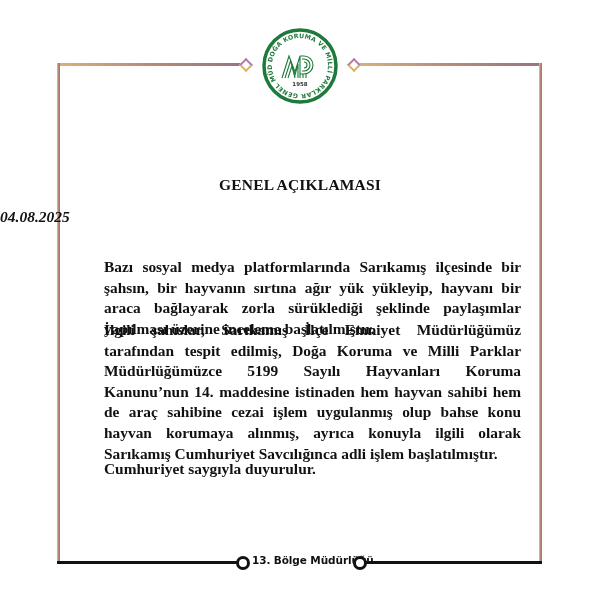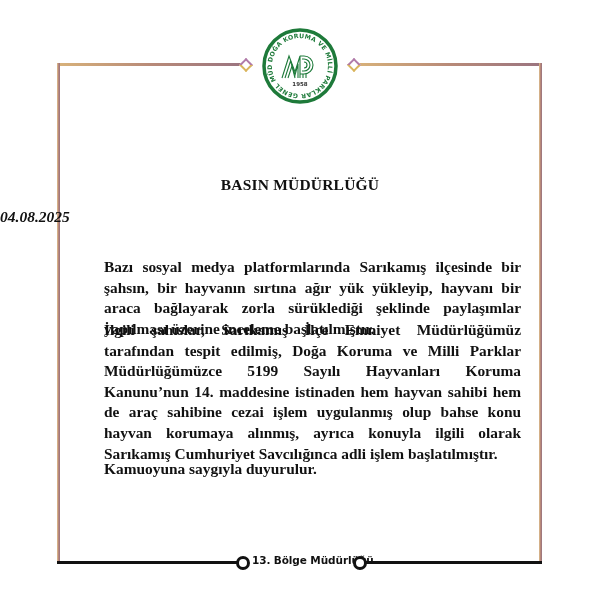--- a/index.html
+++ b/index.html
@@ -147,24 +147,24 @@
       <path d="M 38 28 h 4 a 9 9 0 0 1 0 18 h -4"></path>
       <path d="M 40 31 h 2 a 6 6 0 0 1 0 12 h -2"></path>
       <path d="M 42 34 a 3 3 0 0 1 0 6"></path>
       <line x1="41" y1="46" x2="41" y2="50"></line>
       <line x1="44" y1="46" x2="44" y2="50"></line>
     </g>
     <text x="38" y="58" text-anchor="middle" font-family="DejaVu Sans, sans-serif" font-size="5.5" font-weight="bold" fill="#333333">1958</text>
   </svg>
 </div>
 
-<div class="title">BASIN MÜDÜRLÜĞÜ</div>
+<div class="title">GENEL AÇIKLAMASI</div>
 <div class="date">04.08.2025</div>
 
 <p class="body-text p1">Bazı sosyal medya platformlarında Sarıkamış ilçesinde bir şahsın, bir hayvanın sırtına ağır yük yükleyip, hayvanı bir araca bağlayarak zorla sürüklediği şeklinde paylaşımlar yapılması üzerine inceleme başlatılmıştır.</p>
 <p class="body-text p2">İlgili şahıslar, Sarıkamış İlçe Emniyet Müdürlüğümüz tarafından tespit edilmiş, Doğa Koruma ve Milli Parklar Müdürlüğümüzce 5199 Sayılı Hayvanları Koruma Kanunu’nun 14. maddesine istinaden hem hayvan sahibi hem de araç sahibine cezai işlem uygulanmış olup bahse konu hayvan korumaya alınmış, ayrıca konuyla ilgili olarak Sarıkamış Cumhuriyet Savcılığınca adli işlem başlatılmıştır.</p>
-<p class="body-text p3">Kamuoyuna saygıyla duyurulur.</p>
+<p class="body-text p3">Cumhuriyet saygıyla duyurulur.</p>
 
 <div class="bottom-line bottom-left"></div>
 <div class="ring ring-left"></div>
 <div class="footer-label">13. Bölge Müdürlüğü</div>
 <div class="ring ring-right"></div>
 <div class="bottom-line bottom-right"></div>
 
 </body></html>

